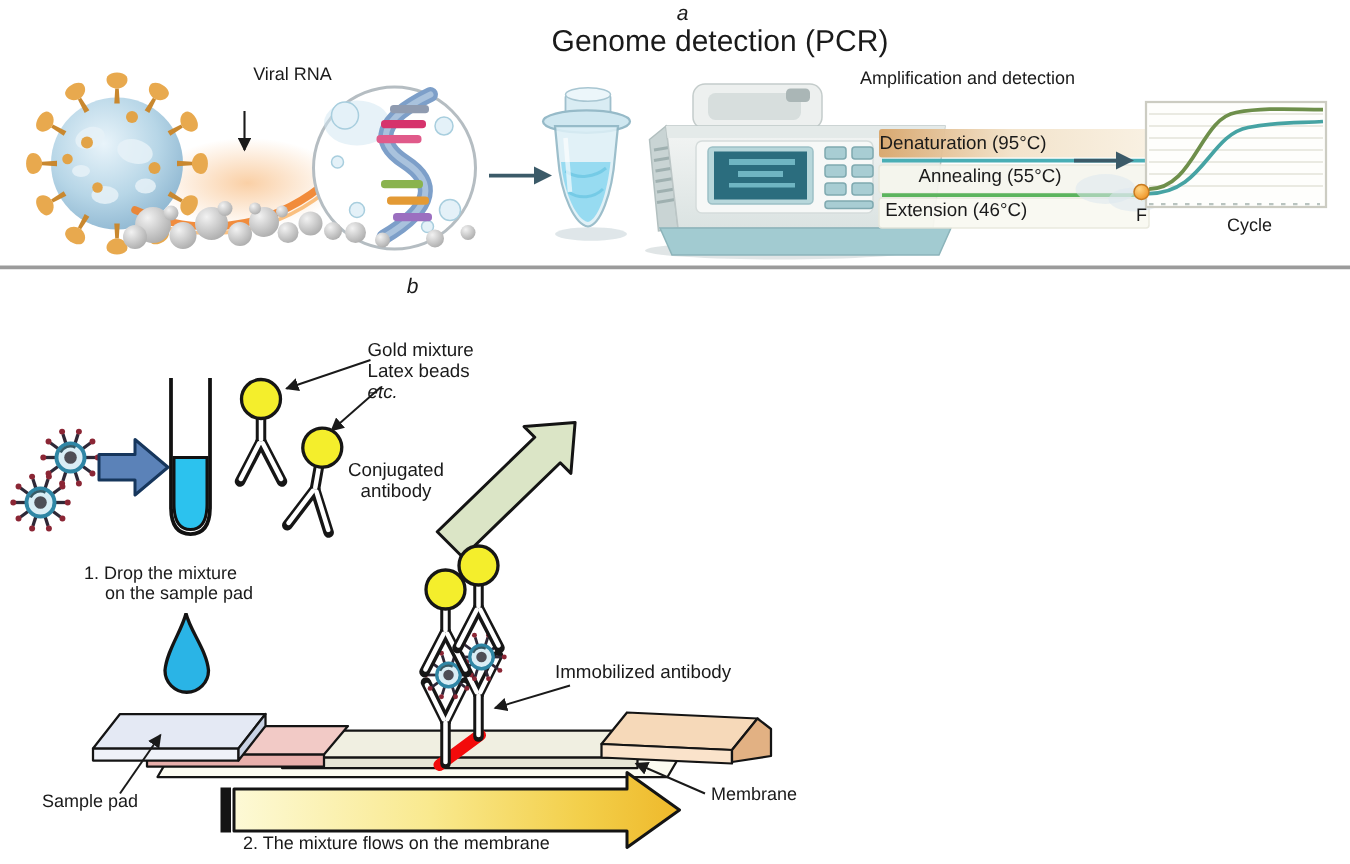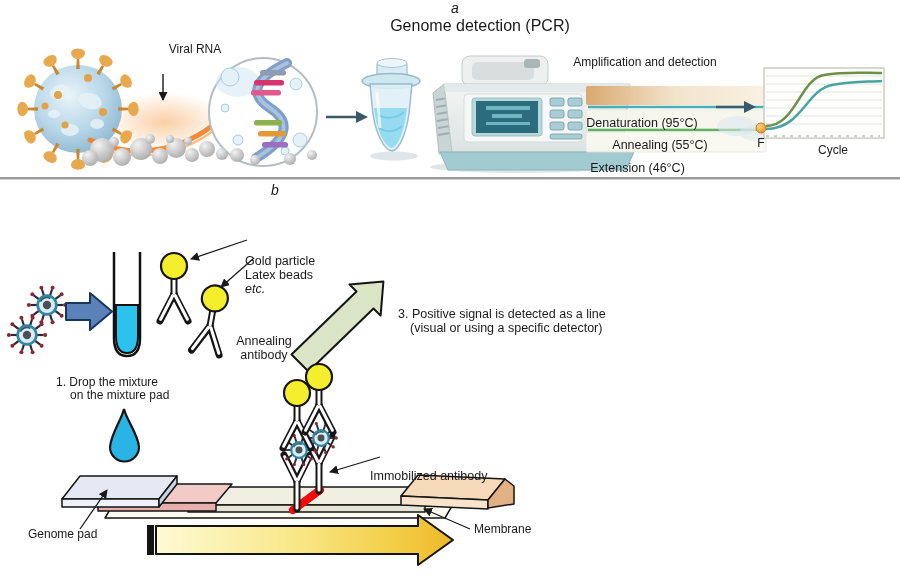--- a/index.html
+++ b/index.html
@@ -2,24 +2,24 @@
 <html><head>
 <meta charset="utf-8">
 <style>
   html,body{margin:0;padding:0;background:#ffffff;}
   .canvas{position:relative;width:900px;height:576px;background:#ffffff;overflow:hidden;
           font-family:"Liberation Sans", sans-serif;color:#1a1a1a;}
   .art{position:absolute;left:0;top:0;z-index:1;}
   .lbl{position:absolute;z-index:2;white-space:nowrap;line-height:1.1;}
   .c{text-align:center;}
   .i{font-style:italic;}
-  .f15{font-size:16px;}
+  .f15{font-size:20px;}
   .f14{font-size:14px;}
   .f13{font-size:12px;}
-  .f12{font-size:12.5px;margin-top:28px;}
+  .f12{font-size:12.5px;}
   .ind12{padding-left:12px;}
   .ind14{padding-left:14px;}
 </style>
 </head>
 <body>
 
 <div class="canvas">
 
 <svg class="art" width="900" height="576" viewBox="0 0 900 576">
   <defs>
@@ -349,48 +349,45 @@
 
   <g>
     <rect x="147" y="525" width="7" height="30" fill="#141414"></rect>
     <polygon points="156,526 418,526 418,515 453,540 418,565 418,554 156,554" fill="url(#flowGrad)" stroke="#141414" stroke-width="2" stroke-linejoin="round"></polygon>
   </g>
 </svg>
 
 <div class="lbl c i f14" style="left:440px;top:1px;width:30px;">a</div>
 <div class="lbl c f15" style="left:330px;top:17px;width:300px;">Genome detection (PCR)</div>
 <div class="lbl c f13" style="left:140px;top:43px;width:110px;">Viral RNA</div>
-<div class="lbl c f13" style="left:545px;top:56px;width:200px;">Amplification and detection</div>
+<div class="lbl c f13" style="left:545px;top:46px;width:200px;">Amplification and detection</div>
 <div class="lbl c f12" style="left:580px;top:89px;width:124px;">Denaturation (95°C)</div>
 <div class="lbl c f12" style="left:604px;top:111px;width:112px;">Annealing (55°C)</div>
 <div class="lbl c f12" style="left:580px;top:134px;width:115px;">Extension (46°C)</div>
 <div class="lbl c f13" style="left:752px;top:137px;width:18px;">F</div>
 <div class="lbl c f13" style="left:800px;top:144px;width:66px;">Cycle</div>
 
 <div class="lbl c i f14" style="left:265px;top:183px;width:20px;">b</div>
 
 <div class="lbl f12" style="left:245px;top:227px;">
-  <div>Gold particle</div>
+  <div>Gold mixture</div>
   <div>Latex beads</div>
   <div class="i">etc.</div>
 </div>
 
 
 <div class="lbl c f12" style="left:210px;top:307px;width:108px;">
-  <div>Annealing</div>
+  <div>Conjugated</div>
   <div>antibody</div>
 </div>
 
-<div class="lbl f12" style="left:398px;top:280px;">
-  <div>3. Positive signal is detected as a line</div>
-  <div class="ind12">(visual or using a specific detector)</div>
-</div>
 
 <div class="lbl f13" style="left:56px;top:376px;">
   <div>1. Drop the mixture</div>
-  <div class="ind14">on the mixture pad</div>
+  <div class="ind14">on the sample pad</div>
 </div>
 
 <div class="lbl f12" style="left:370px;top:442px;text-align:center;">Immobilized antibody</div>
-<div class="lbl f13" style="left:28px;top:528px;">Genome pad</div>
+<div class="lbl f13" style="left:28px;top:528px;">Sample pad</div>
 <div class="lbl f13" style="left:474px;top:523px;">Membrane</div>
+<div class="lbl f13" style="left:162px;top:556px;">2. The mixture flows on the membrane</div>
 
 </div>
 
 </body></html>

